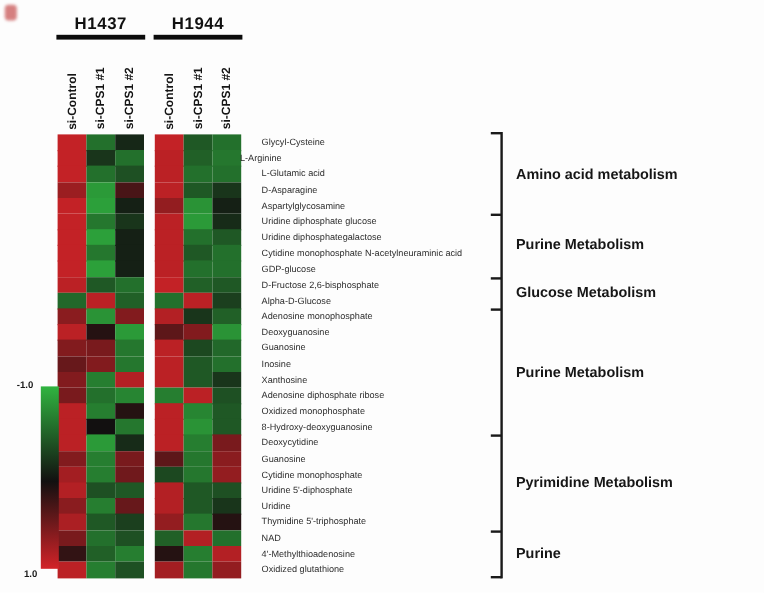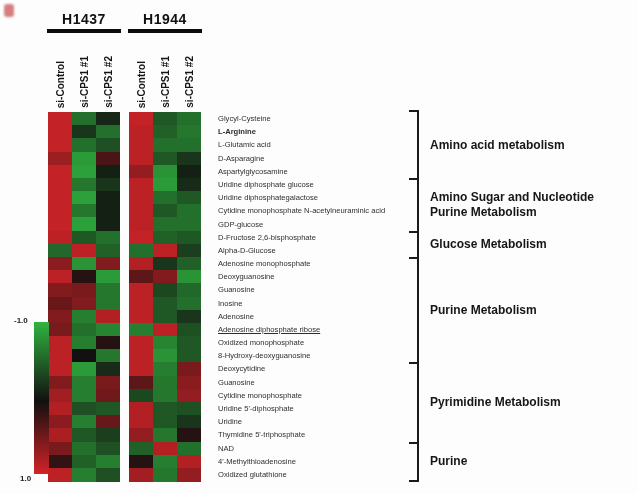--- a/index.html
+++ b/index.html
@@ -211,36 +211,36 @@
       <div class="hm-cell" title="5'-Methylthioadenosine" style="left: 177px; top: 454.68px; width: 24px; height: 13.78px; background: rgb(179, 32, 36);"></div>
       <div class="hm-cell" title="Oxidized glutathione" style="left: 48px; top: 467.86px; width: 24px; height: 13.78px; background: rgb(187, 33, 37);"></div>
       <div class="hm-cell" title="Oxidized glutathione" style="left: 72px; top: 467.86px; width: 24px; height: 13.78px; background: rgb(38, 126, 48);"></div>
       <div class="hm-cell" title="Oxidized glutathione" style="left: 96px; top: 467.86px; width: 24px; height: 13.78px; background: rgb(30, 80, 35);"></div>
       <div class="hm-cell" title="Oxidized glutathione" style="left: 129px; top: 467.86px; width: 24px; height: 13.78px; background: rgb(163, 30, 34);"></div>
       <div class="hm-cell" title="Oxidized glutathione" style="left: 153px; top: 467.86px; width: 24px; height: 13.78px; background: rgb(37, 119, 46);"></div>
       <div class="hm-cell" title="Oxidized glutathione" style="left: 177px; top: 467.86px; width: 24px; height: 13.78px; background: rgb(147, 29, 32);"></div>
     </div>
   <div id="row-labels">
       <div class="row-label" style="left: 218px; top: 112px; height: 13.18px;">Glycyl-Cysteine</div>
-      <div class="row-label" style="left: 218px; top: 125.18px; height: 13.18px; font-weight: bold;">L-Arginine</div>
+      <div class="row-label" style="left: 200px; top: 125.18px; height: 13.18px;">L-Arginine</div>
       <div class="row-label" style="left: 218px; top: 138.36px; height: 13.18px;">L-Glutamic acid</div>
       <div class="row-label" style="left: 218px; top: 151.54px; height: 13.18px;">D-Asparagine</div>
       <div class="row-label" style="left: 218px; top: 164.72px; height: 13.18px;">Aspartylglycosamine</div>
       <div class="row-label" style="left: 218px; top: 177.9px; height: 13.18px;">Uridine diphosphate glucose</div>
       <div class="row-label" style="left: 218px; top: 191.08px; height: 13.18px;">Uridine diphosphategalactose</div>
       <div class="row-label" style="left: 218px; top: 204.26px; height: 13.18px;">Cytidine monophosphate N-acetylneuraminic acid</div>
       <div class="row-label" style="left: 218px; top: 217.44px; height: 13.18px;">GDP-glucose</div>
       <div class="row-label" style="left: 218px; top: 230.62px; height: 13.18px;">D-Fructose 2,6-bisphosphate</div>
       <div class="row-label" style="left: 218px; top: 243.8px; height: 13.18px;">Alpha-D-Glucose</div>
       <div class="row-label" style="left: 218px; top: 256.98px; height: 13.18px;">Adenosine monophosphate</div>
       <div class="row-label" style="left: 218px; top: 270.16px; height: 13.18px;">Deoxyguanosine</div>
       <div class="row-label" style="left: 218px; top: 283.34px; height: 13.18px;">Guanosine</div>
       <div class="row-label" style="left: 218px; top: 296.52px; height: 13.18px;">Inosine</div>
-      <div class="row-label" style="left: 218px; top: 309.7px; height: 13.18px;">Adenosine</div>
-      <div class="row-label" style="left: 218px; top: 322.88px; height: 13.18px; text-decoration: underline;">Adenosine diphosphate ribose</div>
+      <div class="row-label" style="left: 218px; top: 309.7px; height: 13.18px;">Xanthosine</div>
+      <div class="row-label" style="left: 218px; top: 322.88px; height: 13.18px;">Adenosine diphosphate ribose</div>
       <div class="row-label" style="left: 218px; top: 336.06px; height: 13.18px;">Oxidized monophosphate</div>
       <div class="row-label" style="left: 218px; top: 349.24px; height: 13.18px;">8-Hydroxy-deoxyguanosine</div>
       <div class="row-label" style="left: 218px; top: 362.42px; height: 13.18px;">Deoxycytidine</div>
       <div class="row-label" style="left: 218px; top: 375.6px; height: 13.18px;">Guanosine</div>
       <div class="row-label" style="left: 218px; top: 388.78px; height: 13.18px;">Cytidine monophosphate</div>
       <div class="row-label" style="left: 218px; top: 401.96px; height: 13.18px;">Uridine 5'-diphosphate</div>
       <div class="row-label" style="left: 218px; top: 415.14px; height: 13.18px;">Uridine</div>
       <div class="row-label" style="left: 218px; top: 428.32px; height: 13.18px;">Thymidine 5'-triphosphate</div>
       <div class="row-label" style="left: 218px; top: 441.5px; height: 13.18px;">NAD</div>
       <div class="row-label" style="left: 218px; top: 454.68px; height: 13.18px;">4'-Methylthioadenosine</div>
@@ -254,21 +254,20 @@
       <div class="bracket-tick" style="left: 409px; top: 256.98px; width: 9px;"></div>
       <div class="bracket-tick" style="left: 409px; top: 362.42px; width: 9px;"></div>
       <div class="bracket-tick" style="left: 409px; top: 441.5px; width: 9px;"></div>
       <div class="bracket-tick" style="left: 409px; top: 480.04px; width: 9px;"></div>
     </div>
   <div id="category-labels">
       <div class="cat-label" style="left: 430px; top: 144.95px;">
         <div>Amino acid metabolism</div>
       </div>
       <div class="cat-label" style="left: 430px; top: 204.26px;">
-        <div>Amino Sugar and Nucleotide</div>
         <div>Purine Metabolism</div>
       </div>
       <div class="cat-label" style="left: 430px; top: 243.8px;">
         <div>Glucose Metabolism</div>
       </div>
       <div class="cat-label" style="left: 430px; top: 309.7px;">
         <div>Purine Metabolism</div>
       </div>
       <div class="cat-label" style="left: 430px; top: 401.96px;">
         <div>Pyrimidine Metabolism</div>

